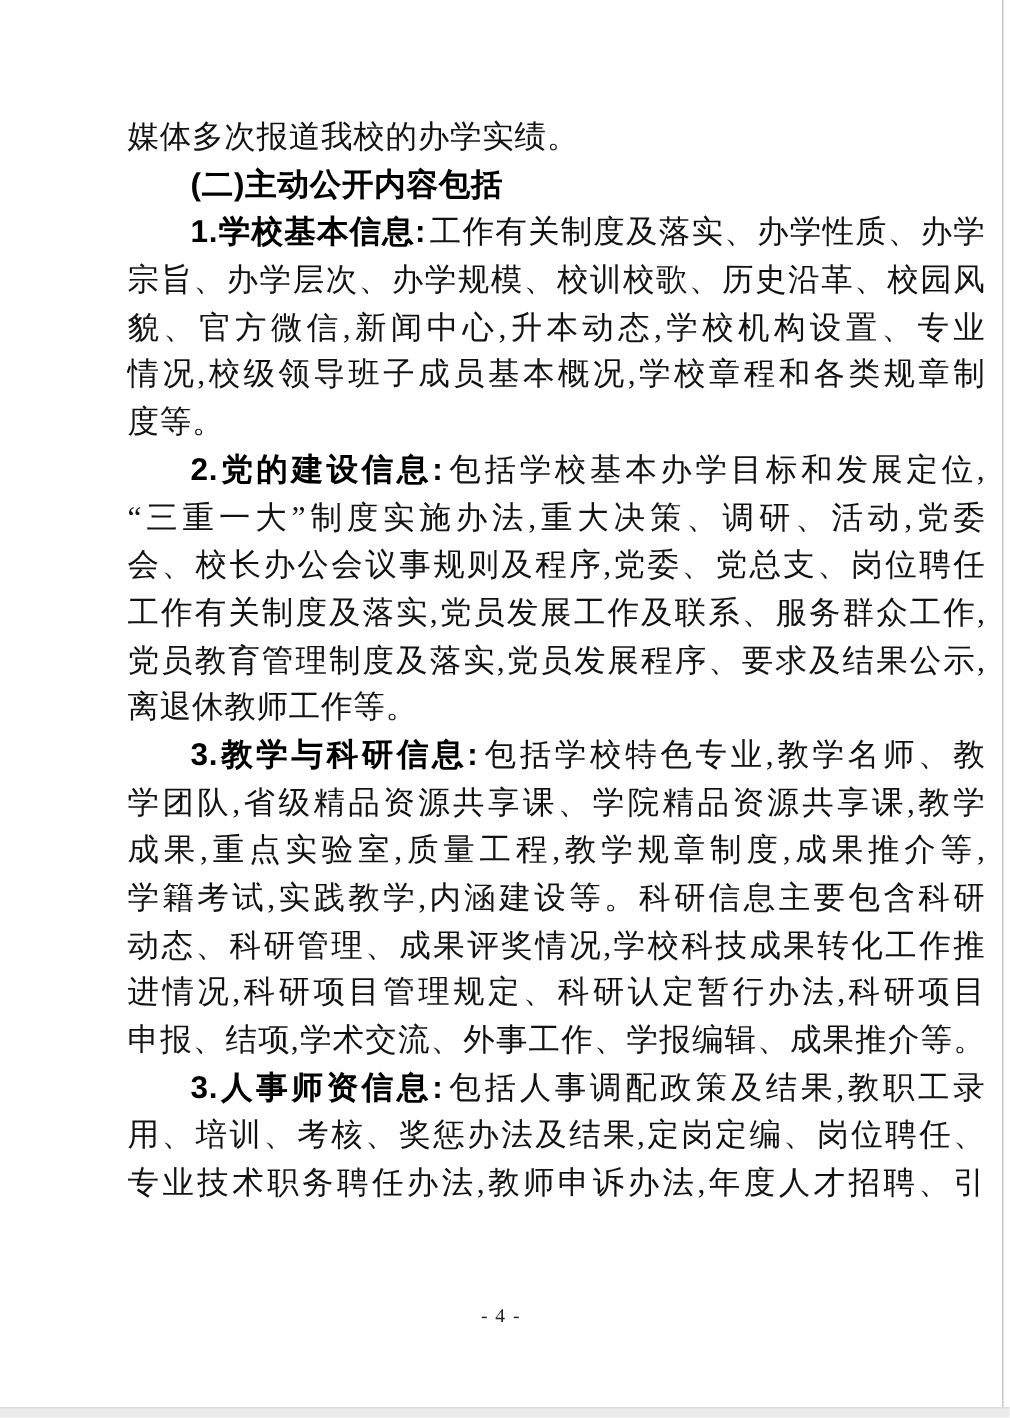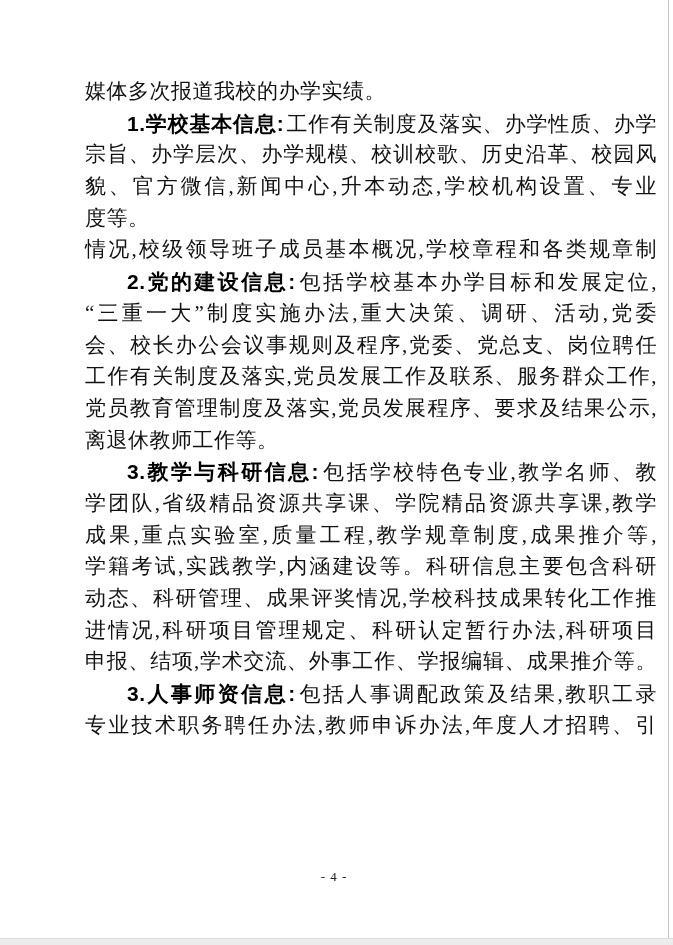--- a/index.html
+++ b/index.html
@@ -57,37 +57,39 @@
     letter-spacing: 1px;
     color: #222222;
   }
 </style>
 </head>
 <body>
 
 <div class="page">
   <div class="text-block">
       <div class="line body-end"><span>媒体多次报道我校的办学实绩。</span></div>
+      <div class="line heading"><span>(二)主动公开内容包括</span></div>
       <div class="line item-start"><span class="label">1.学校基本信息:</span><span>工作有关制度及落实、办学性质、办学</span></div>
       <div class="line body"><span>宗旨、办学层次、办学规模、校训校歌、历史沿革、校园风</span></div>
       <div class="line body"><span>貌、官方微信,新闻中心,升本动态,学校机构设置、专业</span></div>
+      <div class="line body"><span>情况,校级领导班子成员基本概况,学校章程和各类规章制</span></div>
       <div class="line body-end"><span>度等。</span></div>
-      <div class="line body"><span>情况,校级领导班子成员基本概况,学校章程和各类规章制</span></div>
       <div class="line item-start"><span class="label">2.党的建设信息:</span><span>包括学校基本办学目标和发展定位,</span></div>
       <div class="line body"><span>“三重一大”制度实施办法,重大决策、调研、活动,党委</span></div>
       <div class="line body"><span>会、校长办公会议事规则及程序,党委、党总支、岗位聘任</span></div>
       <div class="line body"><span>工作有关制度及落实,党员发展工作及联系、服务群众工作,</span></div>
       <div class="line body"><span>党员教育管理制度及落实,党员发展程序、要求及结果公示,</span></div>
       <div class="line body-end"><span>离退休教师工作等。</span></div>
       <div class="line item-start"><span class="label">3.教学与科研信息:</span><span>包括学校特色专业,教学名师、教</span></div>
       <div class="line body"><span>学团队,省级精品资源共享课、学院精品资源共享课,教学</span></div>
       <div class="line body"><span>成果,重点实验室,质量工程,教学规章制度,成果推介等,</span></div>
       <div class="line body"><span>学籍考试,实践教学,内涵建设等。科研信息主要包含科研</span></div>
       <div class="line body"><span>动态、科研管理、成果评奖情况,学校科技成果转化工作推</span></div>
       <div class="line body"><span>进情况,科研项目管理规定、科研认定暂行办法,科研项目</span></div>
       <div class="line body"><span>申报、结项,学术交流、外事工作、学报编辑、成果推介等。</span></div>
       <div class="line item-start"><span class="label">3.人事师资信息:</span><span>包括人事调配政策及结果,教职工录</span></div>
+      <div class="line body"><span>用、培训、考核、奖惩办法及结果,定岗定编、岗位聘任、</span></div>
       <div class="line body"><span>专业技术职务聘任办法,教师申诉办法,年度人才招聘、引</span></div>
     </div>
   <div class="page-number">- 4 -</div>
   <div class="page-right-edge"></div>
   <div class="viewer-bottom-strip"></div>
 </div>
 
 </body></html>

